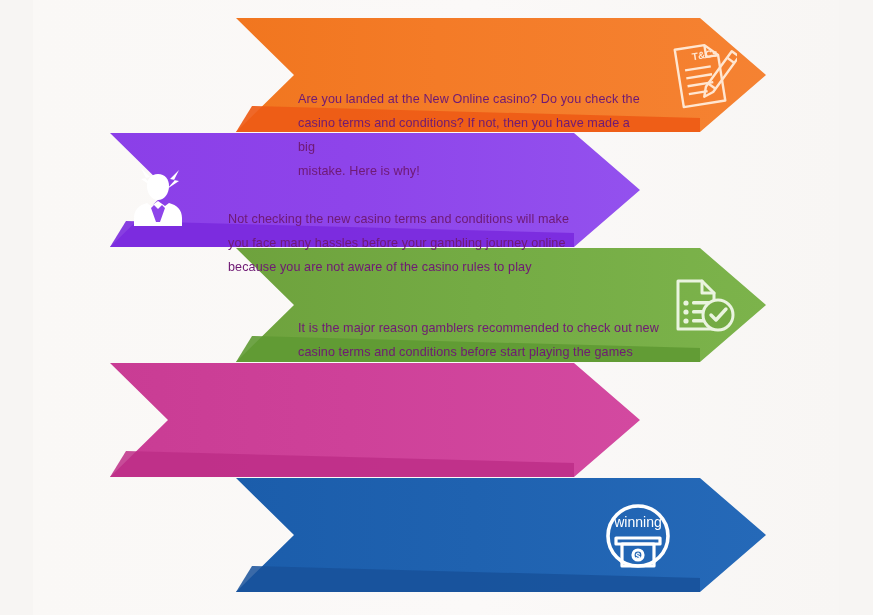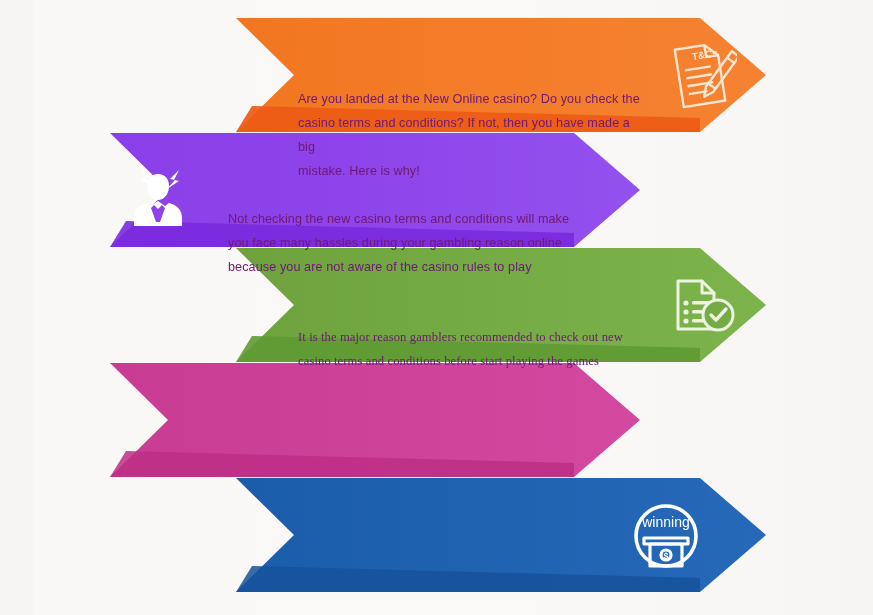--- a/index.html
+++ b/index.html
@@ -183,41 +183,41 @@
         <rect x="24" y="26" width="18" height="3.4" rx="1.5"></rect>
         <rect x="24" y="35" width="18" height="3.4" rx="1.5"></rect>
         <rect x="24" y="44" width="14" height="3.4" rx="1.5"></rect>
       </g>
       <circle cx="50" cy="40" r="15" fill="#74ab44" stroke="#eaf4df" stroke-width="3"></circle>
       <path d="M43 40 l5 5 l10 -11" fill="none" stroke="#eaf4df" stroke-width="3.4" stroke-linecap="round" stroke-linejoin="round"></path>
     </svg>
   </div>
 
 
-  <div class="icon-holder" style="left:628px; top:498px;">
+  <div class="icon-holder" style="left:600px; top:498px;">
     <svg width="76" height="76" viewBox="0 0 76 76">
       <circle cx="38" cy="38" r="30" fill="none" stroke="#ffffff" stroke-width="3.6"></circle>
       <text x="38" y="29" text-anchor="middle" fill="#ffffff" font-family="'Liberation Sans',sans-serif" font-size="14">winning</text>
       <g fill="none" stroke="#ffffff" stroke-width="3.2" stroke-linejoin="round">
 
         <path d="M16 40 h44 v6 h-44 z"></path>
 
         <rect x="22" y="46" width="32" height="22"></rect>
         <circle cx="38" cy="57" r="5"></circle>
       </g>
       <text x="38" y="61" text-anchor="middle" fill="#ffffff" font-family="'Liberation Sans',sans-serif" font-size="9" font-weight="bold">$</text>
     </svg>
   </div>
 
   <div class="row-text" style="left:298px; top:47px; width:345px;">Are you landed at the New Online casino? Do you check the
 casino terms and conditions? If not, then you have made a big
 mistake. Here is why!</div>
 
   <div class="row-text" style="left:228px; top:167px; width:345px;">Not checking the new casino terms and conditions will make
-you face many hassles during your gambling reason online
+you face many hassles before your gambling journey online
 because you are not aware of the casino rules to play</div>
 
-  <div class="row-text" style="left:298px; top:285px; width:370px;font-family:Liberation Serif, serif;">It is the major reason gamblers recommended to check out new
+  <div class="row-text" style="left:298px; top:276px; width:370px;">It is the major reason gamblers recommended to check out new
 casino terms and conditions before start playing the games</div>
 
 
 
 </div>
 
 </body></html>

